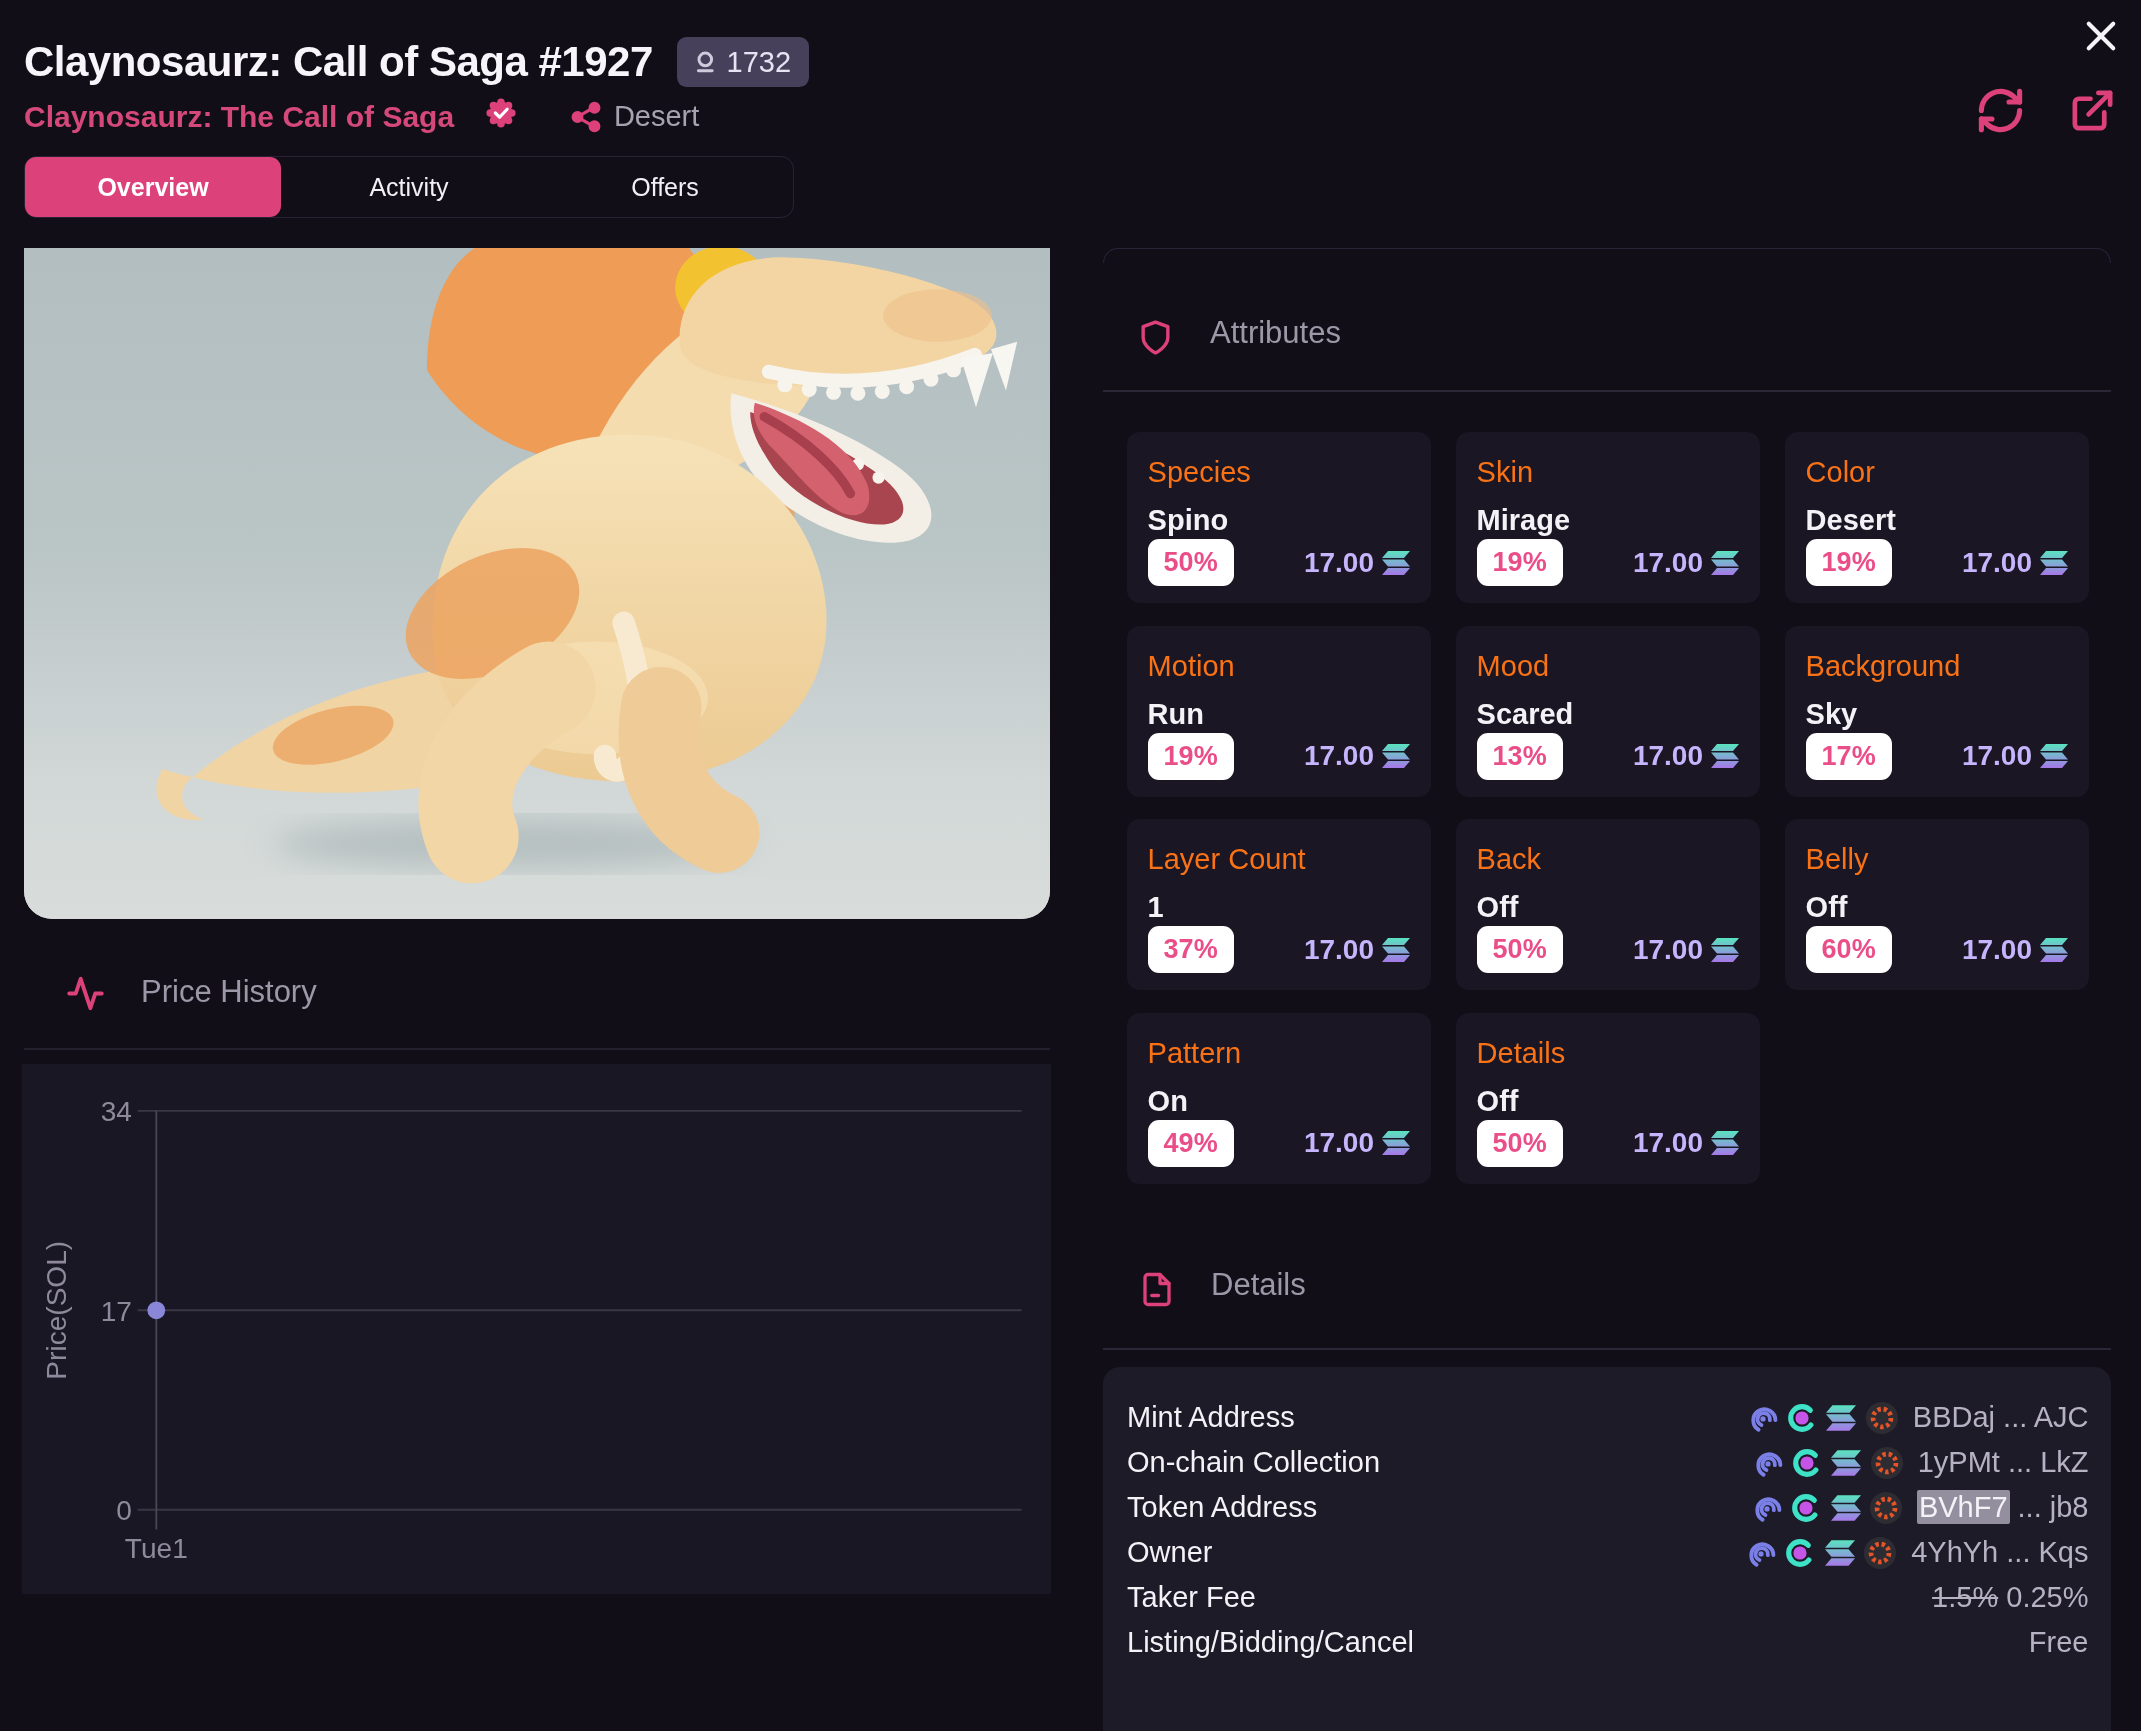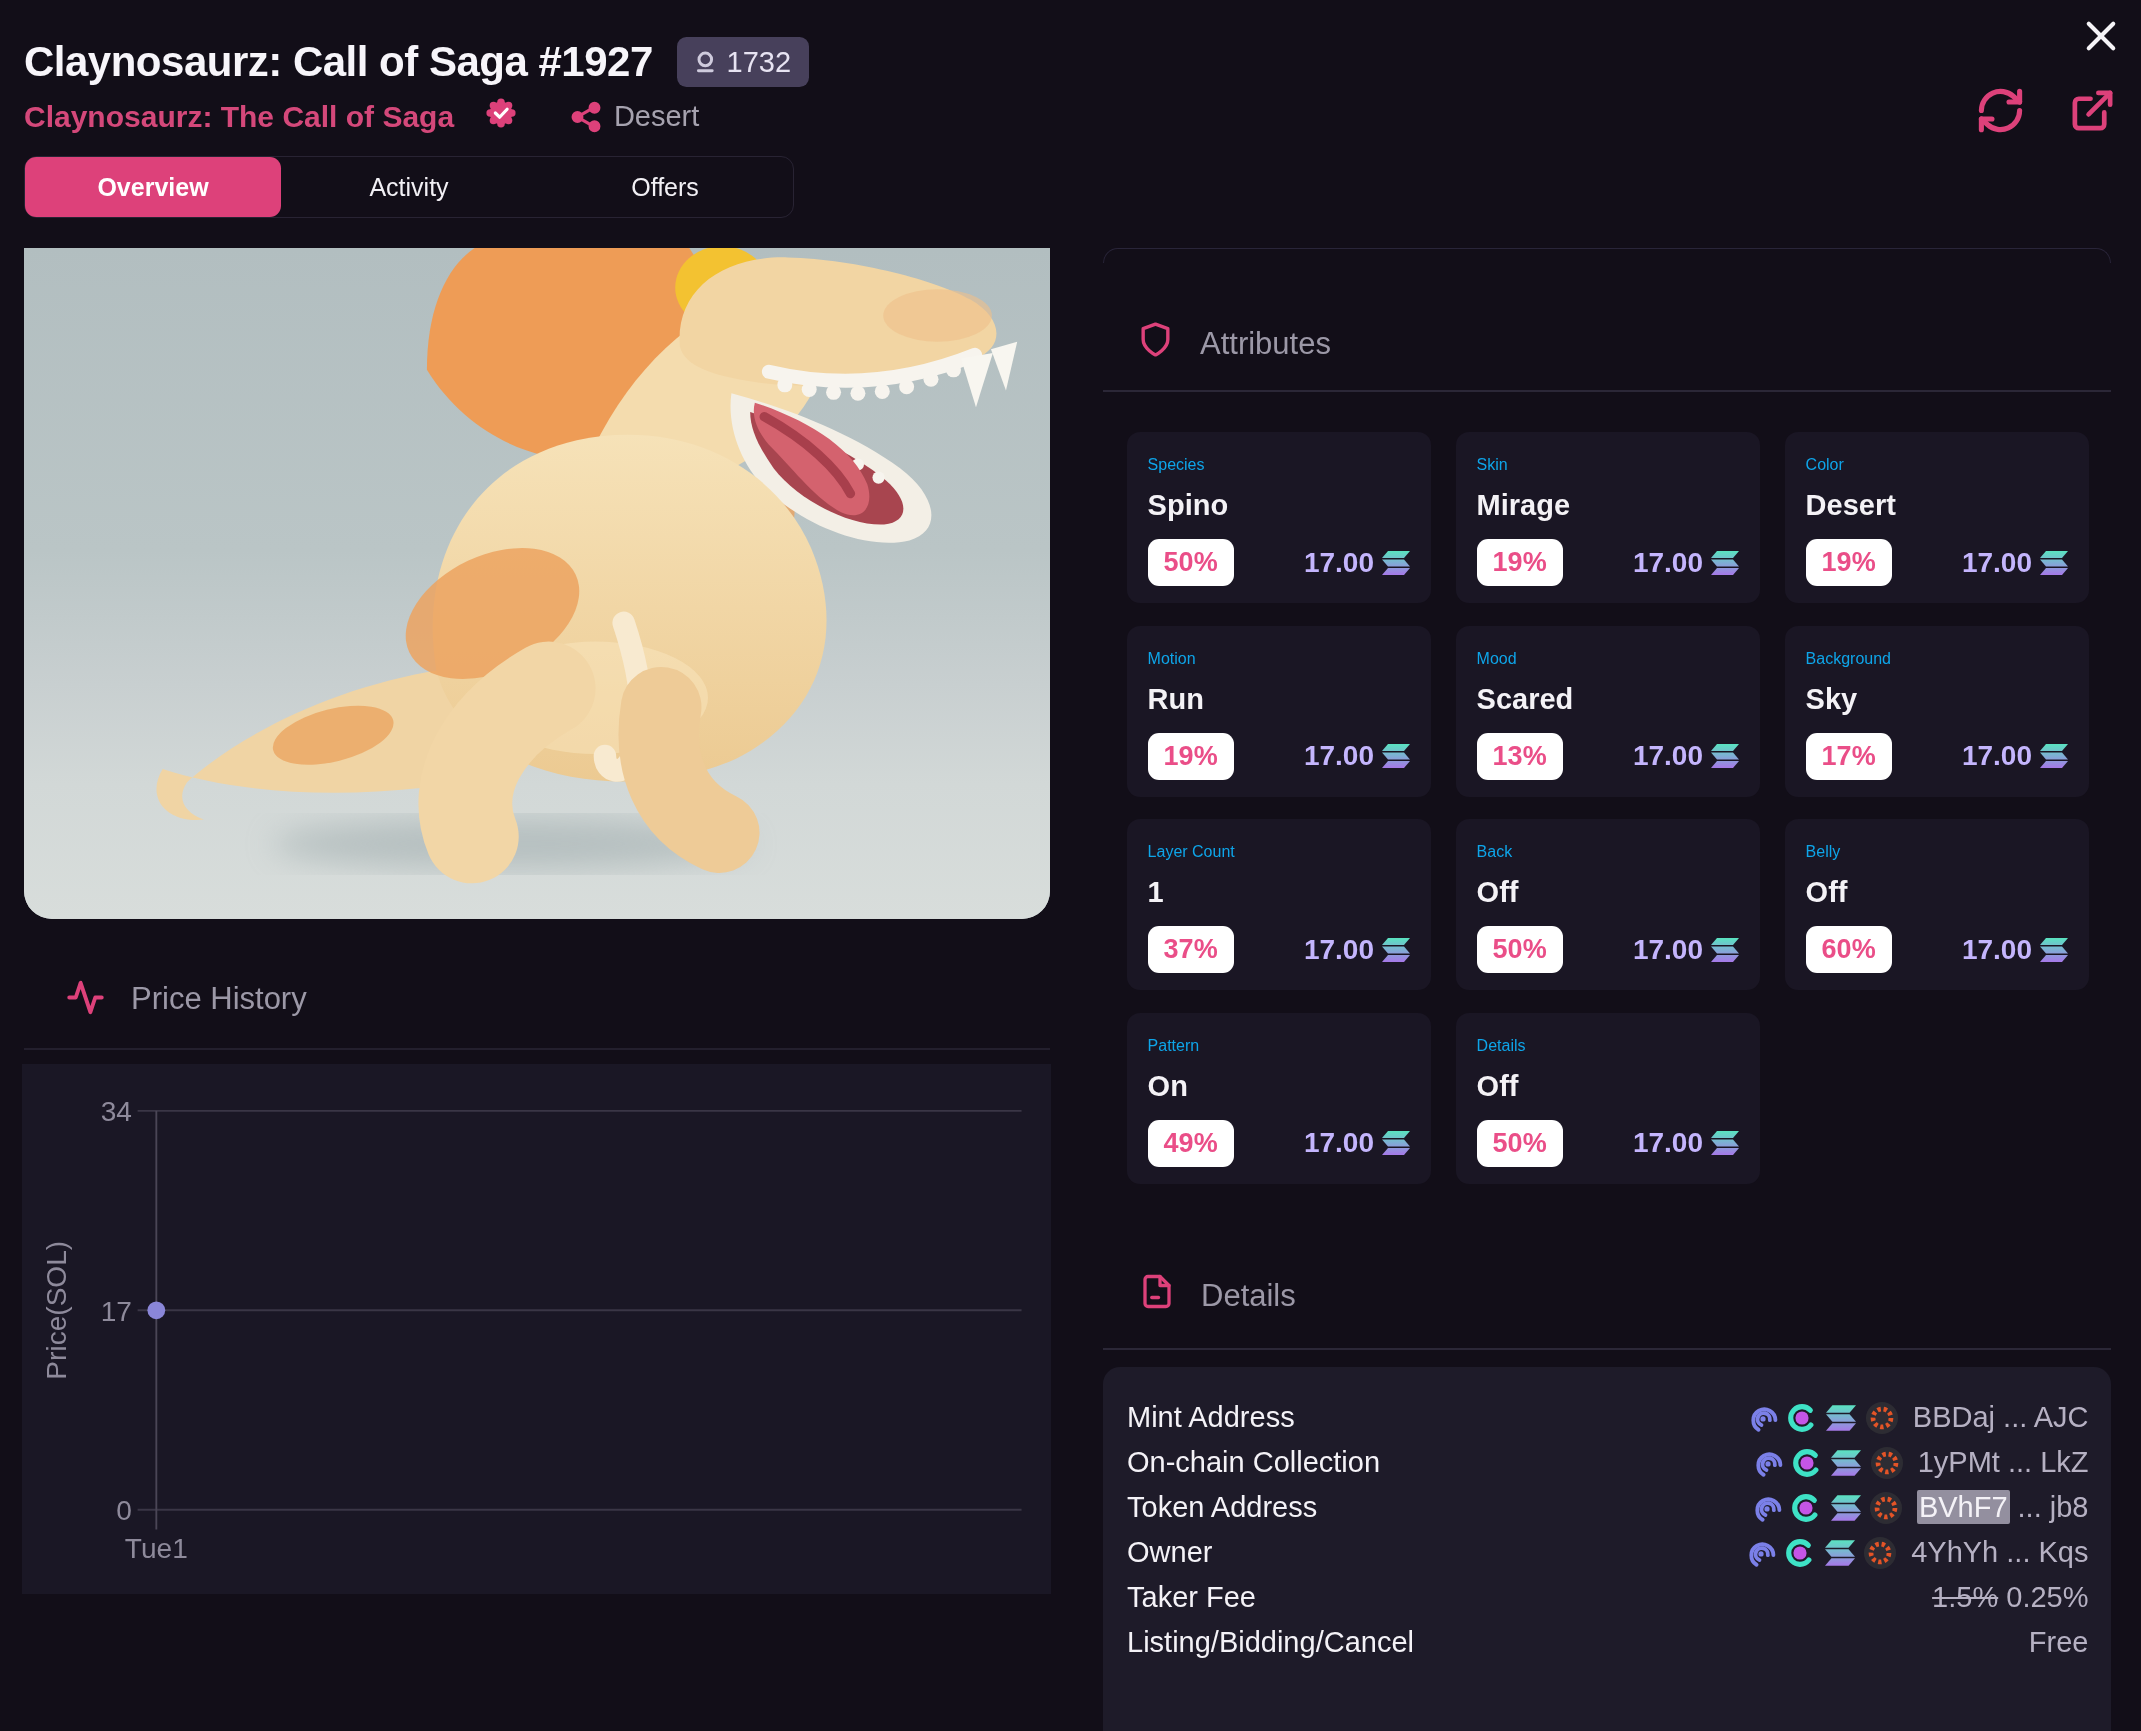--- a/index.html
+++ b/index.html
@@ -24,35 +24,35 @@
            border-radius:13px;display:flex;box-sizing:border-box;background:transparent;}
   .tab{flex:1;display:flex;align-items:center;justify-content:center;font-size:25px;
        color:#f2f0f5;cursor:pointer;border-radius:11.2px;}
   .tab.active{background:#dd417a;color:#ffffff;font-weight:700;}
 
   
   .nft-image{left:24px;top:248px;width:1026px;height:671px;border-radius:0 0 28px 28px;
              overflow:hidden;background:#b7c2c4;}
 
   
-  .sec-header{display:flex;align-items:flex-end;gap:26px;}
+  .sec-header{display:flex;align-items:flex-start;gap:36px;}
   .sec-title{font-size:31px;color:#9c98a7;}
   .divider{background:#2b2737;height:1.9px;}
 
   
   .chart-panel{left:21.5px;top:1064px;width:1029px;height:530px;background:#1a1725;}
 
   
   .panel-top-divider{left:1103px;top:248px;width:1008px;height:15px;box-sizing:border-box;
       border:1.9px solid #292539;border-bottom:none;border-radius:15px 15px 0 0;background:transparent;}
   .attr-grid{left:1127px;top:432px;width:964px;display:grid;
              grid-template-columns:repeat(3,304px);grid-auto-rows:171px;column-gap:25px;row-gap:22.5px;}
   .attr-card{background:#1a1624;border-radius:13px;box-sizing:border-box;
              padding:24px 20.6px 17px 20.6px;display:flex;flex-direction:column;cursor:pointer;}
-  .attr-label{font-size:16px;color:#0ea5e9;}
+  .attr-label{font-size:29px;color:#f97316;}
   .attr-value{font-size:29px;font-weight:600;color:#f4f2f6;margin-top:15px;}
   .attr-bottom{margin-top:auto;display:flex;align-items:center;justify-content:space-between;}
   .pct-badge{background:#ffffff;color:#ea4e88;font-size:27px;font-weight:600;
              border-radius:11px;padding:8px 16px;}
   .price-wrap{display:flex;align-items:center;gap:8.4px;}
   .price-val{font-size:28px;font-weight:600;color:#c4b5fd;}
 
   .details-panel{left:1103px;top:1367px;width:1008px;height:364px;background:#1e1b29;
                  border-radius:17px 17px 0 0;box-sizing:border-box;padding:28px 22.5px 0 24px;}
   .detail-row{height:45px;display:flex;align-items:center;justify-content:space-between;gap:20px;}

